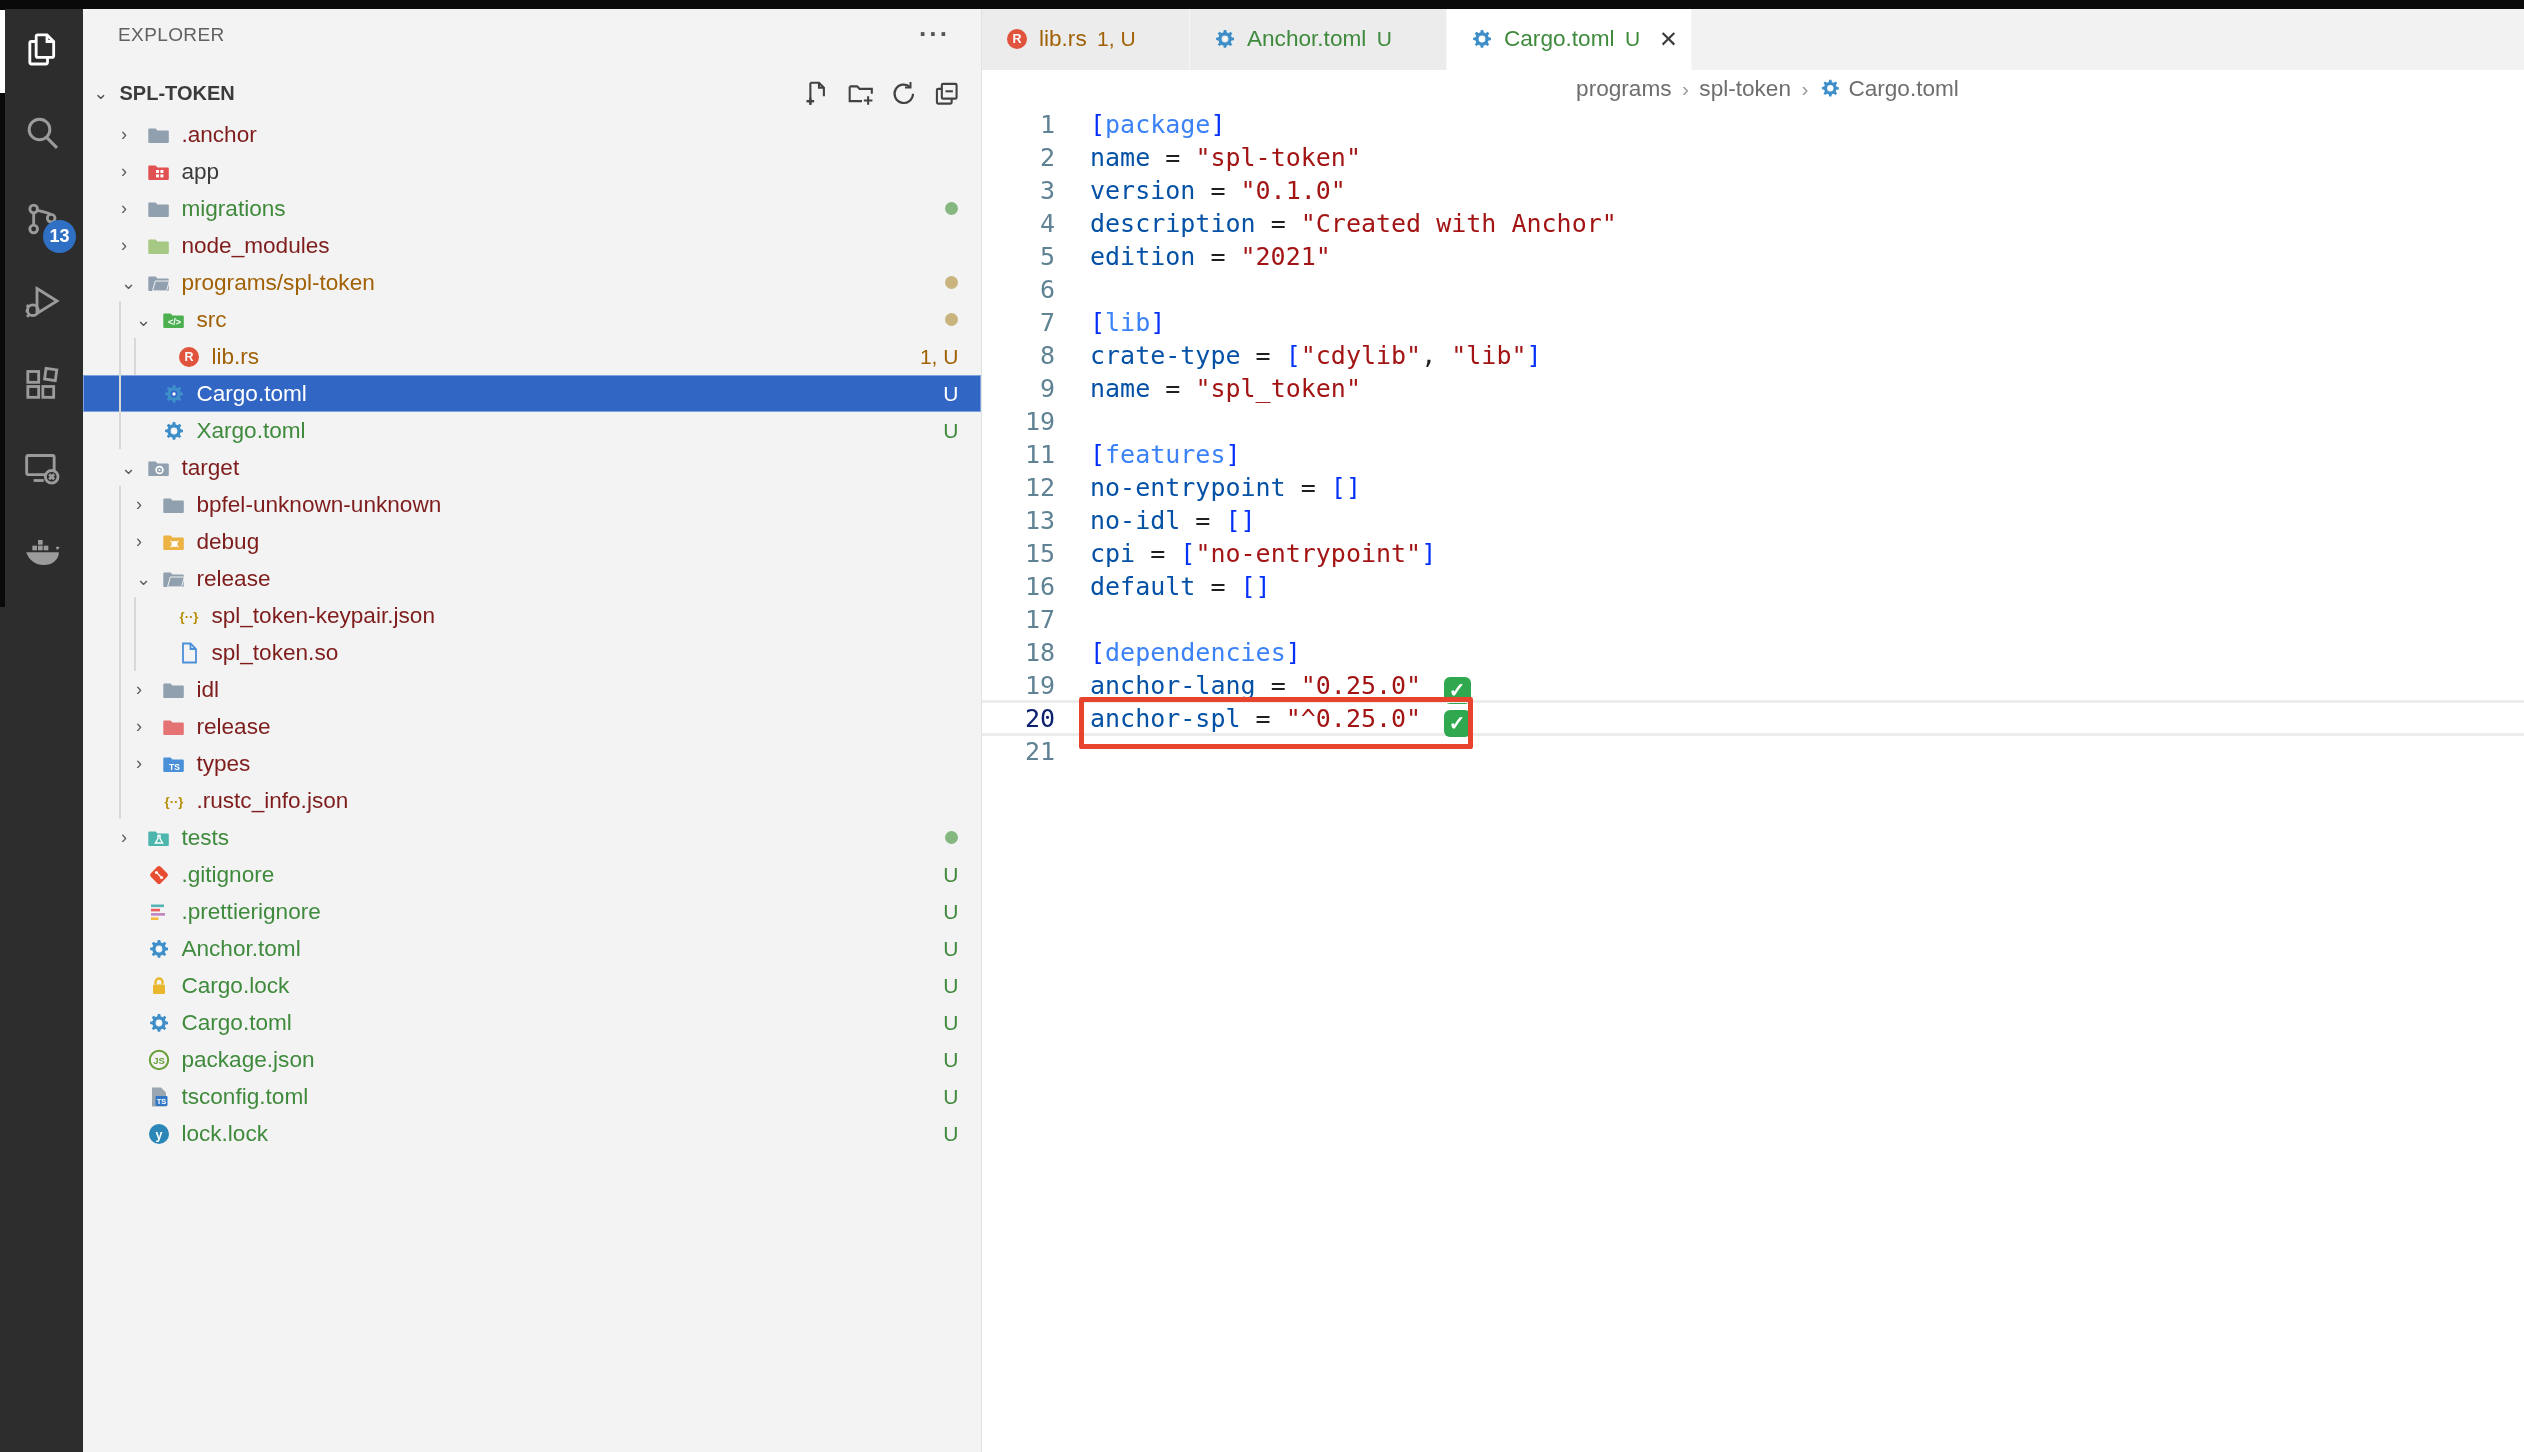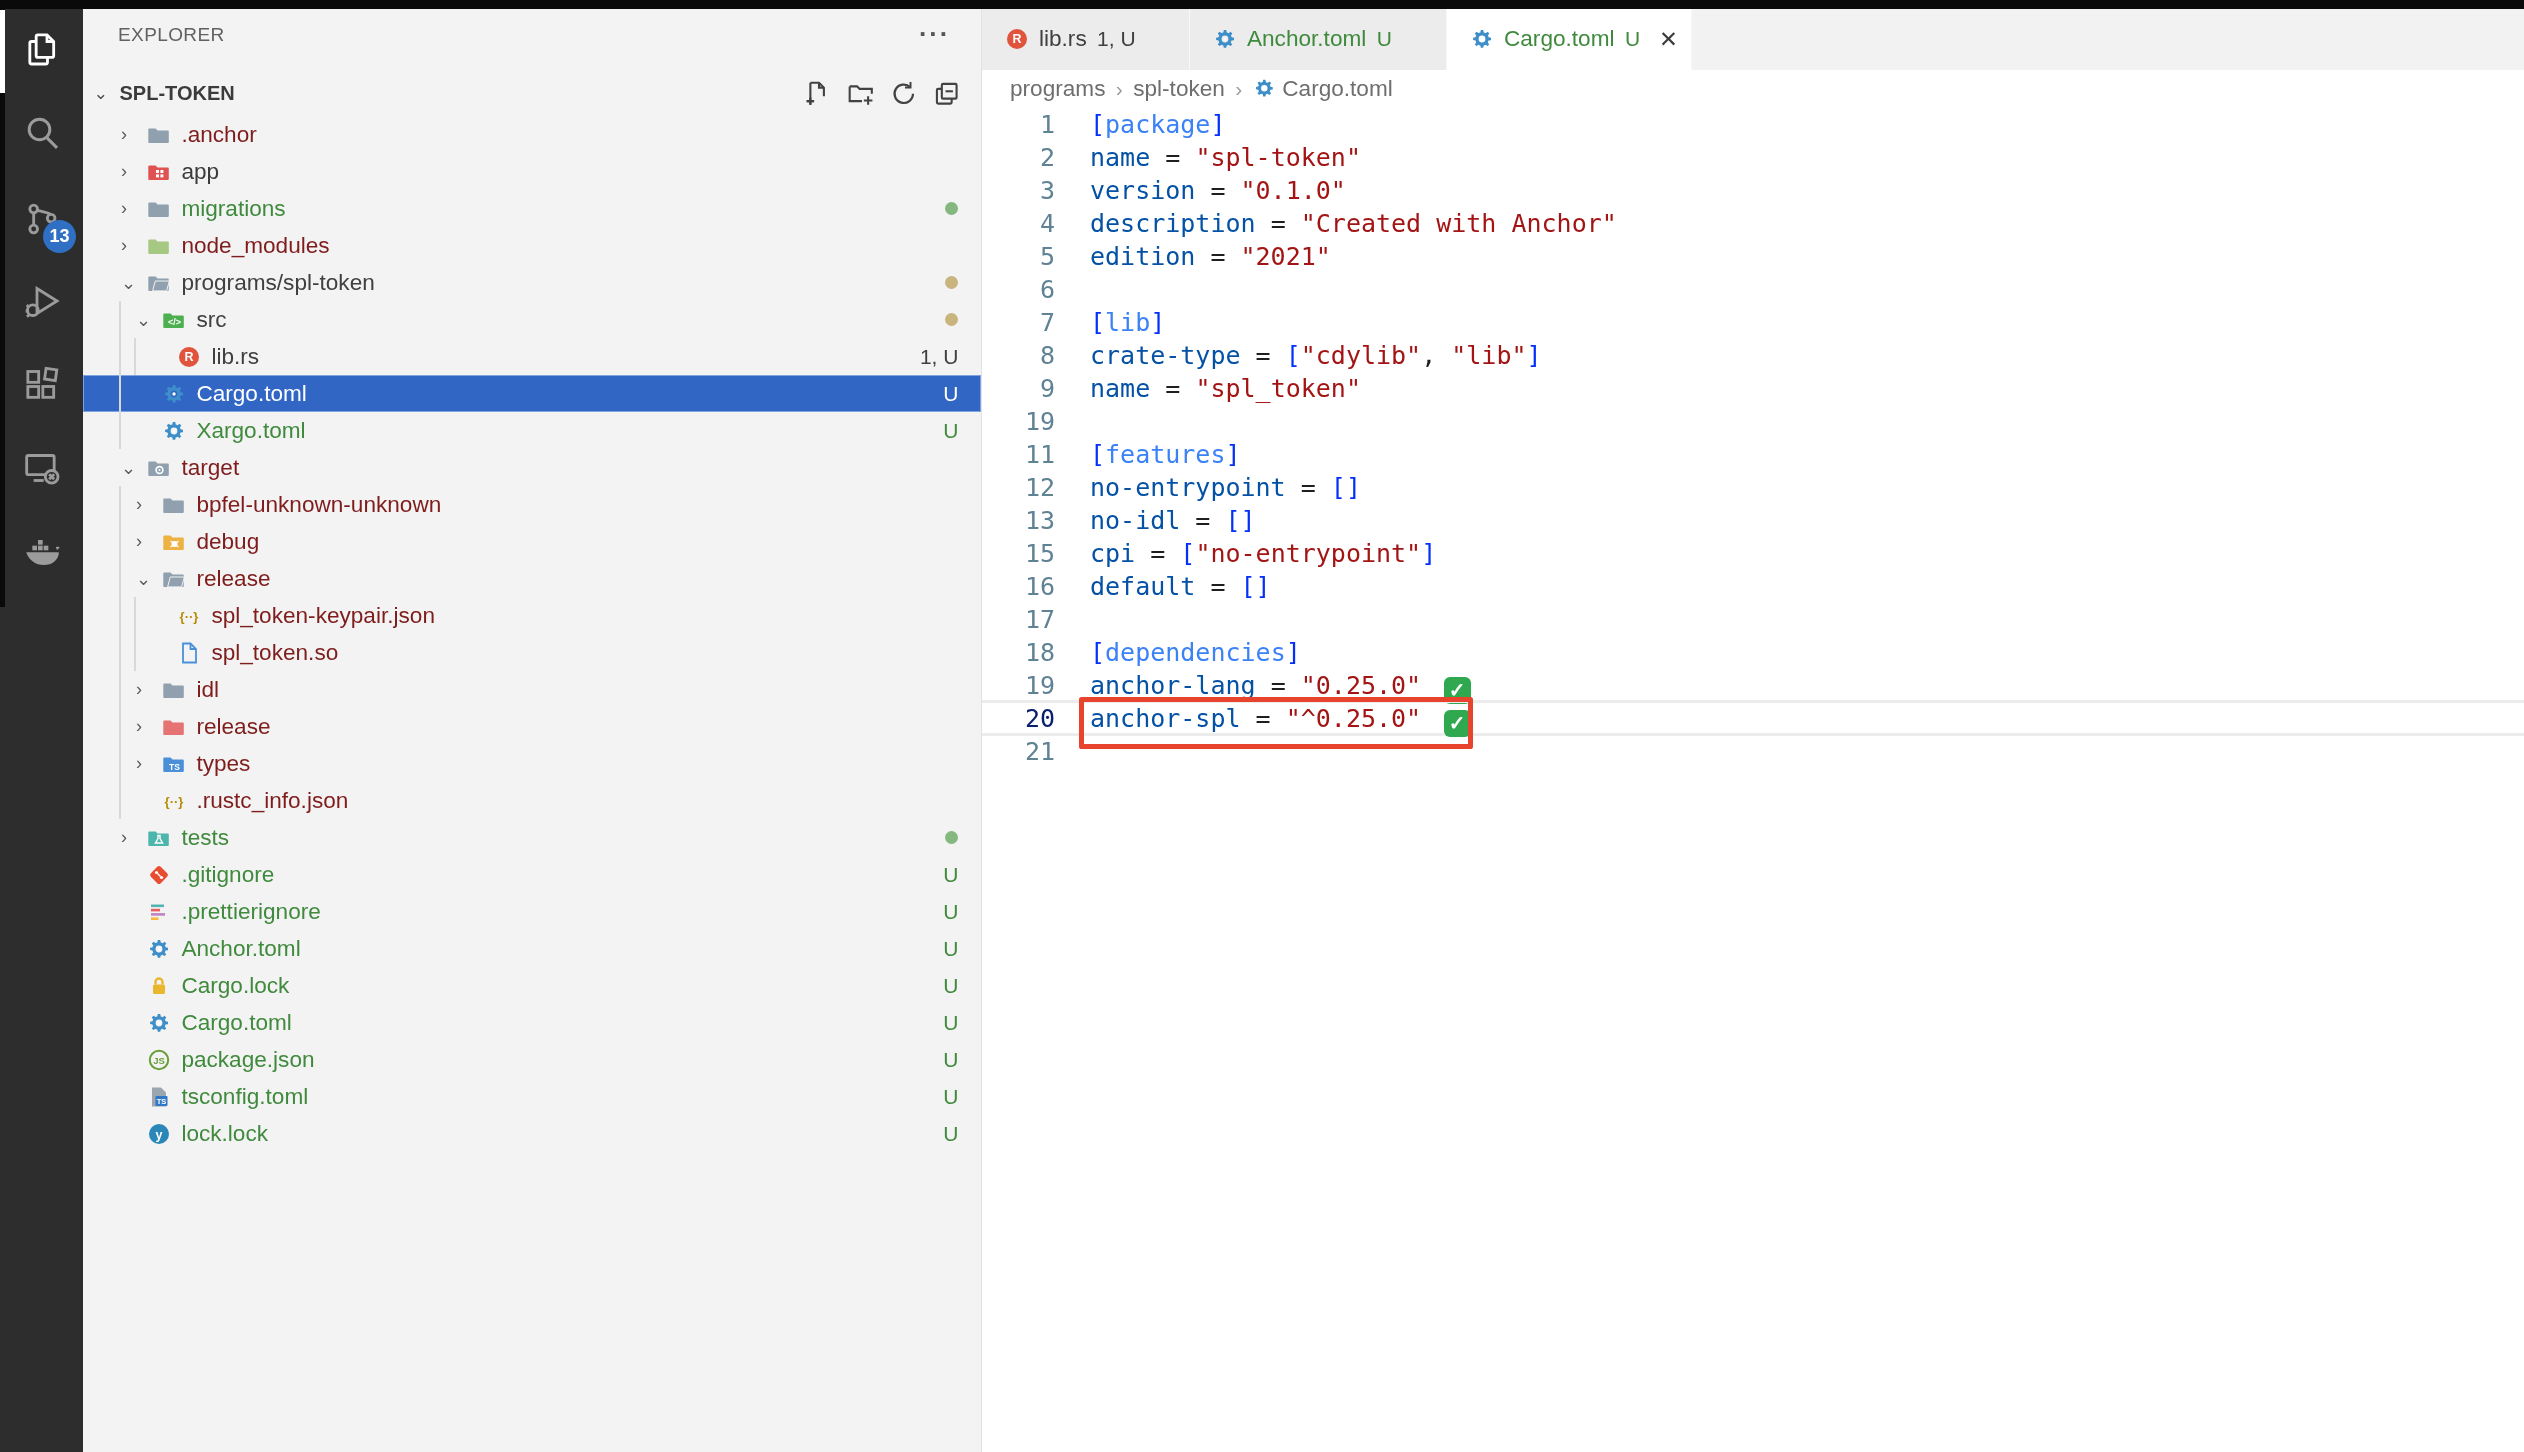--- a/index.html
+++ b/index.html
@@ -31,32 +31,32 @@
   .trow{position:relative;height:37px;display:flex;align-items:center;box-sizing:border-box;cursor:pointer;}
   .trow .chev{width:26px;flex:none;font-size:18px;color:#5a5a5a;text-align:left;}
   .trow .ticon{width:24px;height:24px;flex:none;margin-right:10.4px;display:flex;align-items:center;justify-content:center;}
   .trow .tlabel{font-size:22.6px;white-space:nowrap;}
   .trow .tright{margin-left:auto;padding-right:22.6px;display:flex;align-items:center;}
   .trow .badge{font-size:21px;}
   .trow .dot{width:13px;height:13px;border-radius:50%;}
   .trow.selected{background:#3166c4;outline:1.7px solid #7ea4e0;outline-offset:-1.7px;}
   .trow.selected .tlabel,.trow.selected .badge{color:#ffffff !important;}
   .guide{position:absolute;top:0;bottom:0;width:1.7px;background:#d8d8d8;}
-  .c-default{color:#3b3b3b}.c-ignored{color:#7f1d1d}.c-untracked{color:#3f8a3c}.c-modified{color:#404040}
+  .c-default{color:#3b3b3b}.c-ignored{color:#7f1d1d}.c-untracked{color:#3f8a3c}.c-modified{color:#a16207}
   
   #editor{position:absolute;left:982px;top:8.7px;right:0;bottom:0;background:#fff;}
   #tabbar{position:relative;height:61px;background:#f2f2f2;display:flex;}
   .tab{display:flex;align-items:center;height:61px;padding:0 22.6px;box-sizing:border-box;
        border-right:1.7px solid #f7f7f7;background:#ececec;cursor:pointer;flex:none;}
   .tab.active{background:#ffffff;}
   .tab .ticon{width:24px;height:24px;margin-right:10.4px;display:flex;align-items:center;justify-content:center;}
   .tab .tlabel{font-size:22.6px;}
   .tab .tbadge{font-size:21px;margin-left:10.4px;}
   .tab .tclose{font-size:22.6px;color:#3b3b3b;margin-left:19px;cursor:pointer;}
-  #breadcrumb{height:38px;display:flex;align-items:center;padding-left:28px;color:#6e6e6e;font-size:22.6px;background:#fff;}
+  #breadcrumb{height:38px;display:flex;align-items:center;padding-left:28px;color:#6e6e6e;font-size:22.6px;background:#fff;justify-content:center;}
   #breadcrumb .sep{margin:0 10.4px;color:#9a9a9a;font-size:21px;}
   #breadcrumb .bicon{width:22.6px;height:22.6px;margin-right:7px;display:flex;align-items:center;}
   
   #code{position:relative;font-family:"DejaVu Sans Mono",monospace;font-size:25px;line-height:33px;}
   .cline{position:relative;display:flex;height:33px;white-space:pre;}
   .cline .ln{flex:none;width:73px;text-align:right;color:#5f8294;}
   .cline .ctext{flex:none;margin-left:35px;color:#1f1f1f;}
   .cline.current .ln{color:#0b216f;}
   .cline.current .topline,.cline.current .botline{position:absolute;left:0;right:0;height:2.6px;background:#ececec;}
   .cline.current .topline{top:-1.7px}.cline.current .botline{bottom:-0.9px}

